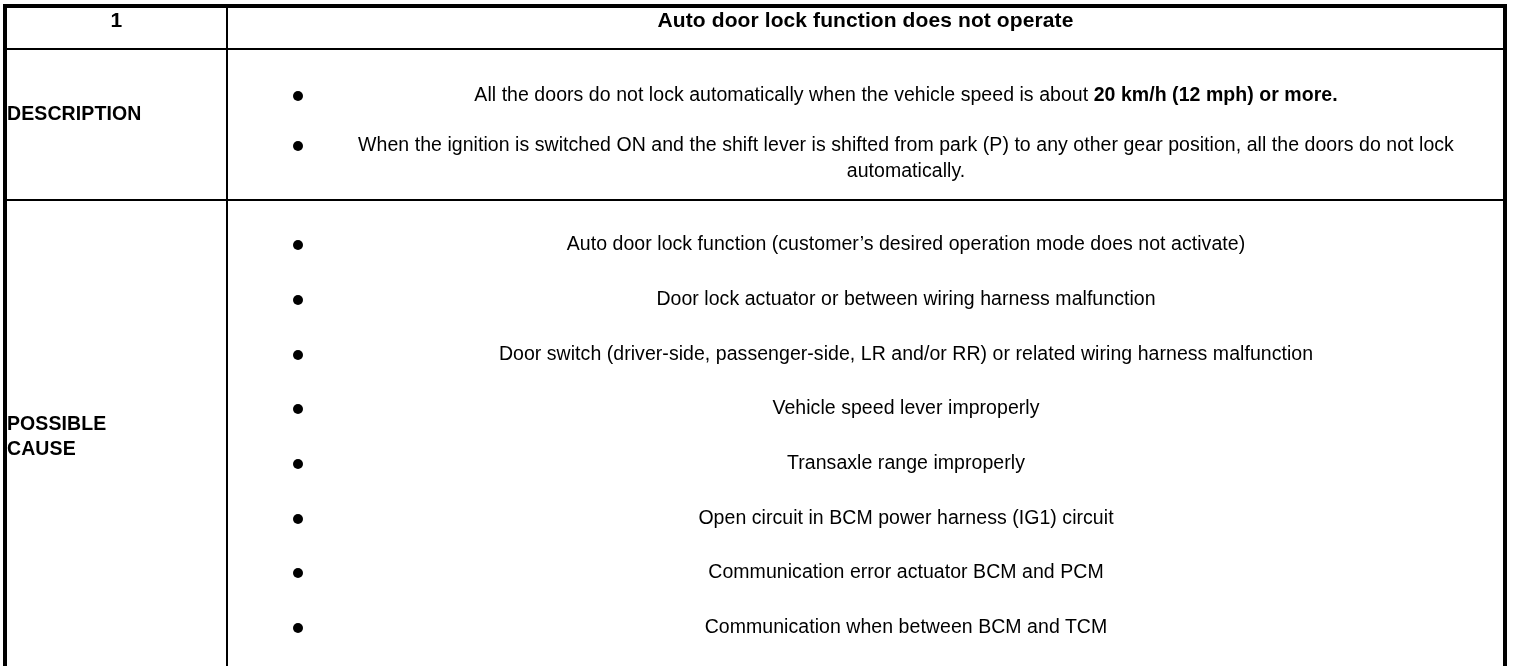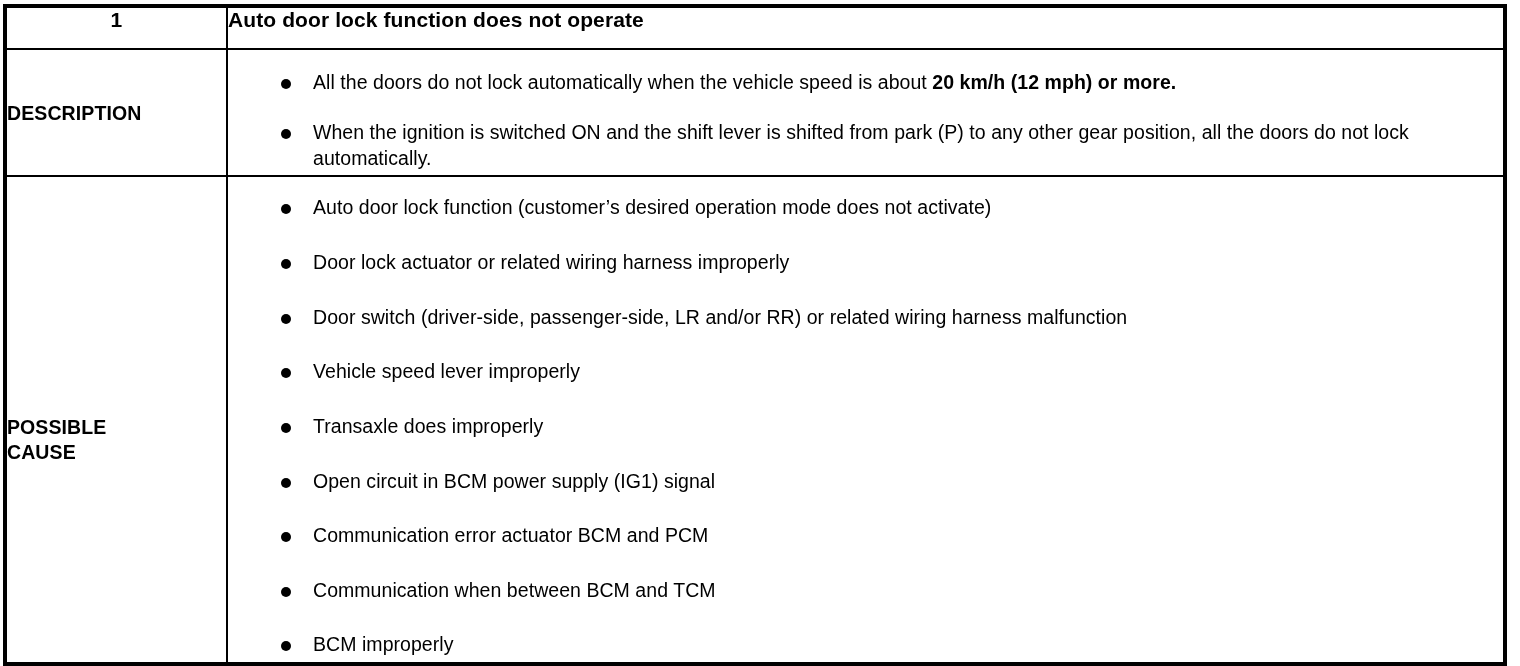--- a/index.html
+++ b/index.html
@@ -49,21 +49,21 @@
     height: 40px;
   }
   .hdr-num {
     text-align: center;
     vertical-align: middle;
     font-size: 21px;
     font-weight: bold;
     letter-spacing: 0.2px;
   }
   .hdr-title {
-    text-align: left;
+    text-align: center;
     vertical-align: middle;
     font-size: 21px;
     font-weight: bold;
     letter-spacing: 0.1px;
   }
 
   
   .row-label {
     font-size: 19.5px;
     font-weight: bold;
@@ -72,28 +72,28 @@
     letter-spacing: 0.1px;
   }
   .row-label .label-inner {
     display: block;
   }
   .label-desc-pos {
     padding-top: 51px;
   }
   .label-cause-pos {
     padding-top: 210px;
-    margin-top: 28px;
   }
 
   
   .bullets {
     list-style: none;
-    margin: 4px;
+    margin: 16px;
     padding: 0;
+    text-align: center;
   }
   .bullets li {
     position: relative;
     font-size: 19.5px;
     line-height: 1.34;
     letter-spacing: 0.05px;
     padding-left: 81px;
   }
   .bullets li::before {
     content: "";
@@ -161,25 +161,25 @@
         </td>
       </tr>
 
       <tr class="row-cause">
         <td class="row-label">
           <span class="label-inner label-cause-pos"><span>POSSIBLE</span><br><span>CAUSE</span></span>
         </td>
         <td>
           <ul class="bullets bullets-cause">
               <li><span>Auto door lock function (customer’s desired operation mode does not activate)</span></li>
-              <li><span>Door lock actuator or related wiring harness improperly</span></li>
+              <li><span>Door lock actuator or between wiring harness malfunction</span></li>
               <li><span>Door switch (driver-side, passenger-side, LR and/or RR) or related wiring harness malfunction</span></li>
               <li><span>Vehicle speed lever improperly</span></li>
-              <li><span>Transaxle does improperly</span></li>
-              <li><span>Open circuit in BCM power supply (IG1) signal</span></li>
+              <li><span>Transaxle range improperly</span></li>
+              <li><span>Open circuit in BCM power harness (IG1) circuit</span></li>
               <li><span>Communication error actuator BCM and PCM</span></li>
               <li><span>Communication when between BCM and TCM</span></li>
               <li><span>BCM improperly</span></li>
             </ul>
         </td>
       </tr>
 
     </tbody>
   </table>
 

